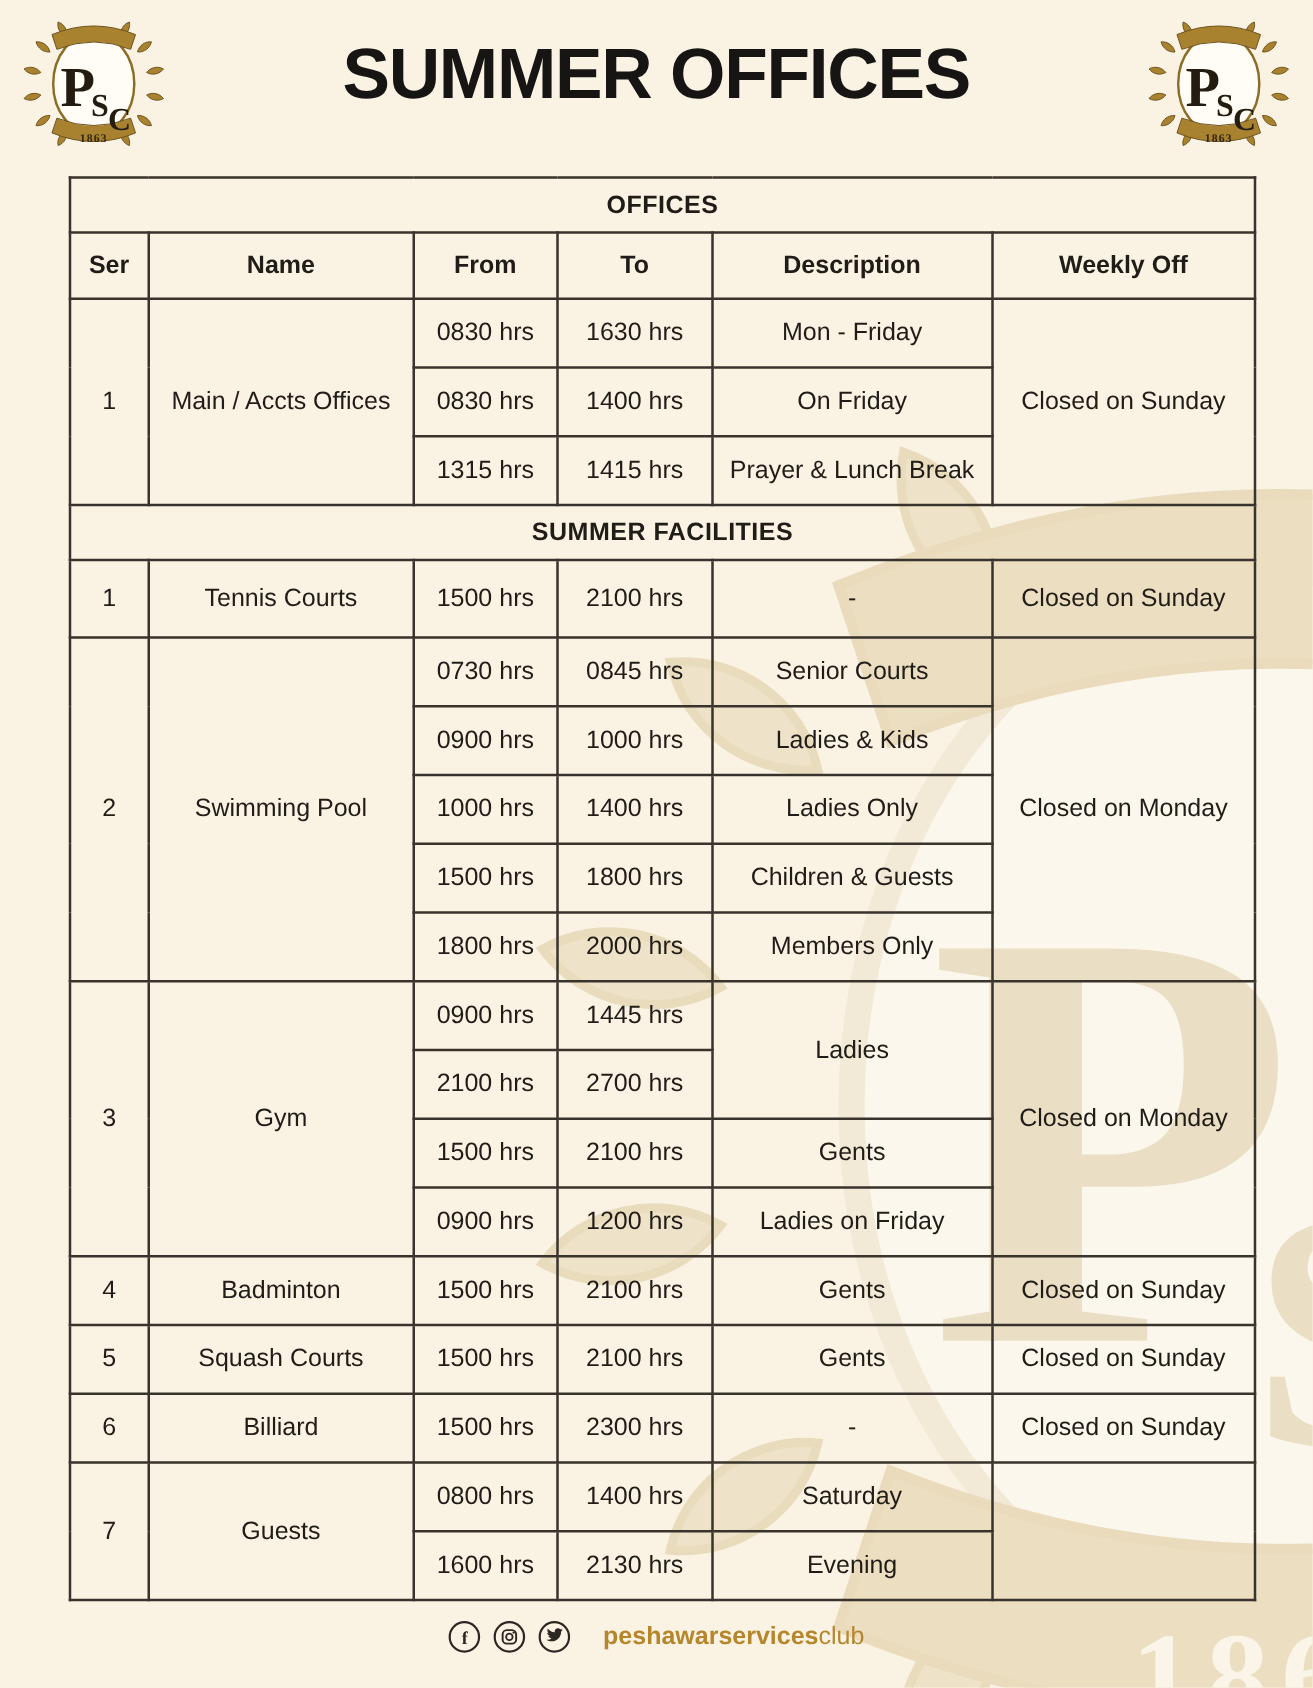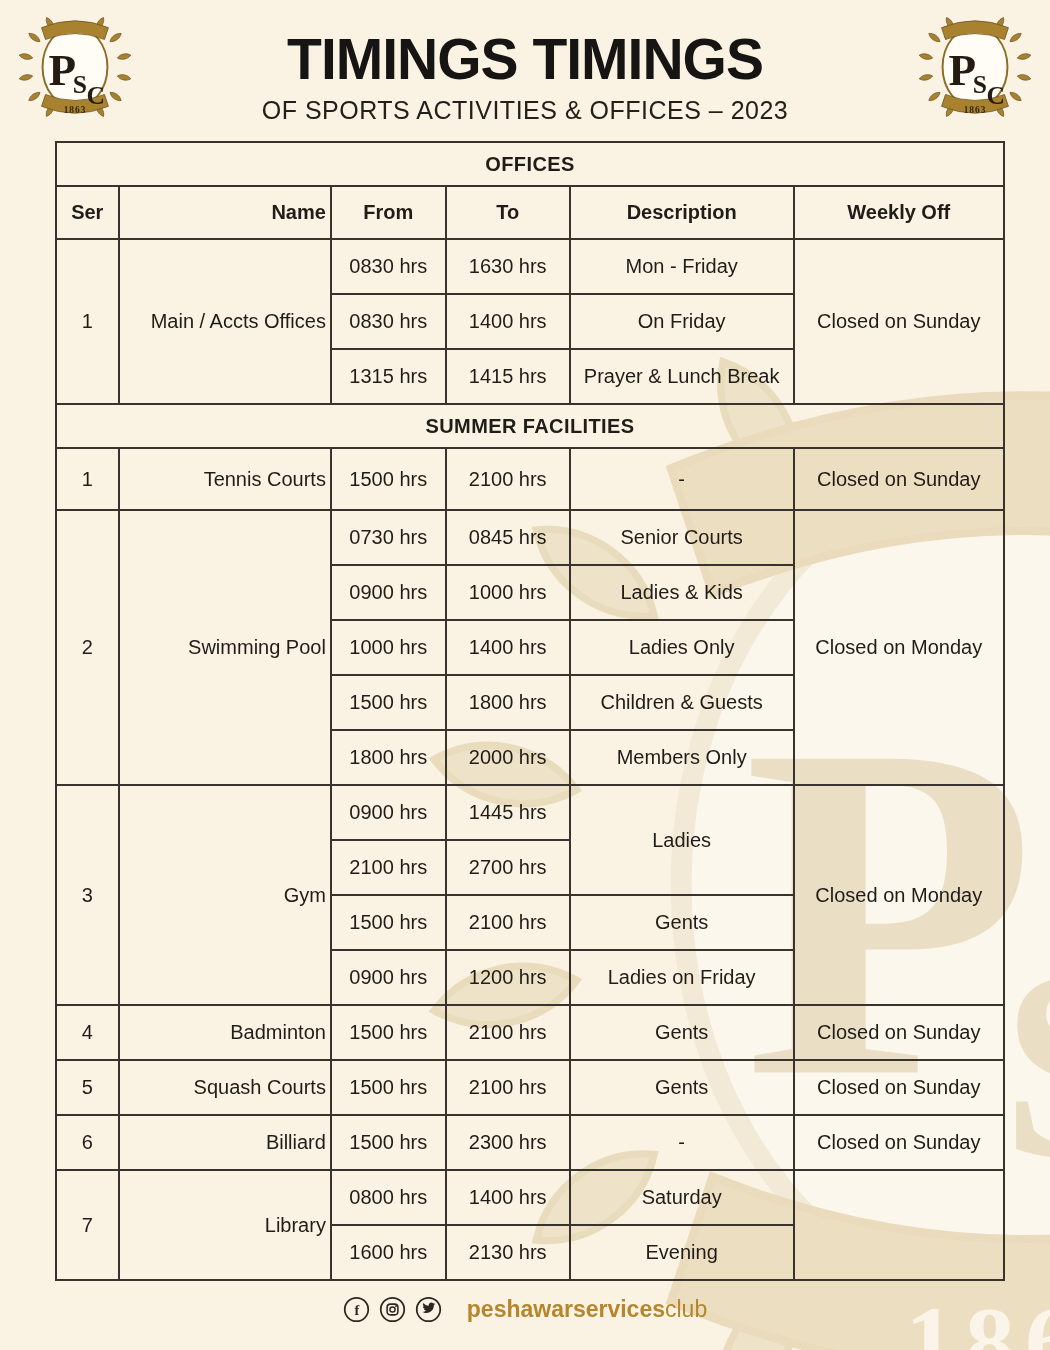--- a/index.html
+++ b/index.html
@@ -67,30 +67,30 @@
     font-size:20px; font-weight:400;
     padding:2px 4px;
     background:transparent;
   }
   th { font-weight:700; }
   tr          { height:55px; }
   tr.section  { height:44px;padding-left:17px; }
   tr.cols     { height:53px;margin-top:24px; }
   tr.tall     { height:62px; }
   td.section-label { font-weight:800; letter-spacing:.4px; font-size:20px; }
-  td.name, th.name { text-align:right; }
+  td.name, th.name { text-align:center; }
 
   
   footer {
     position:absolute; left:0; top:1296px; width:100%;
     display:flex; align-items:center; justify-content:center; gap:9px;
   }
   .social { display:flex; gap:9px; align-items:center; }
   .social svg { display:block; }
-  .brand { font-size:23px; margin-left:16px; color:#b5862c; }
+  .brand { font-size:20px; margin-left:16px; color:#b5862c; }
   .brand .b { font-weight:800; }
   .brand .l { font-weight:400; }
 </style>
 </head>
 <body>
 
 <svg id="watermark" class="crest crest--wm" viewBox="0 0 120 120" aria-hidden="true">
   <defs>
     <path id="leafShape" d="M0,0 C3.5,-4 3.5,-10 0,-14 C-3.5,-10 -3.5,-4 0,0 Z"></path>
   </defs>
@@ -119,22 +119,21 @@
   </g>
 </svg>
 
 <header>
   <svg class="logo left crest" viewBox="0 0 120 120">
     <use href="#crest-g"></use>
   </svg>
   <svg class="logo right crest" viewBox="0 0 120 120">
     <use href="#crest-g"></use>
   </svg>
-  <div class="title">TIMINGS TIMINGS</div>
-  <div class="subtitle">OF SPORTS ACTIVITIES &amp; OFFICES – 2023</div>
+  <div class="title">SUMMER OFFICES</div>
 </header>
 
 <div class="tablewrap">
 <table>
   <colgroup>
     <col style="width:6.6%">
         <col style="width:22.4%">
         <col style="width:12.1%">
     <col style="width:13.1%">
         <col style="width:23.6%">
@@ -261,21 +260,21 @@
     <td>6</td>
     <td class="name">Billiard</td>
     <td>1500 hrs</td>
     <td>2300 hrs</td>
     <td>-</td>
     <td>Closed on Sunday</td>
   </tr>
 
   <tr>
     <td rowspan="2">7</td>
-    <td rowspan="2" class="name">Library</td>
+    <td rowspan="2" class="name">Guests</td>
     <td>0800 hrs</td>
     <td>1400 hrs</td>
     <td>Saturday</td>
     <td rowspan="2"></td>
   </tr>
   <tr>
     <td>1600 hrs</td>
     <td>2130 hrs</td>
     <td>Evening</td>
   </tr>

